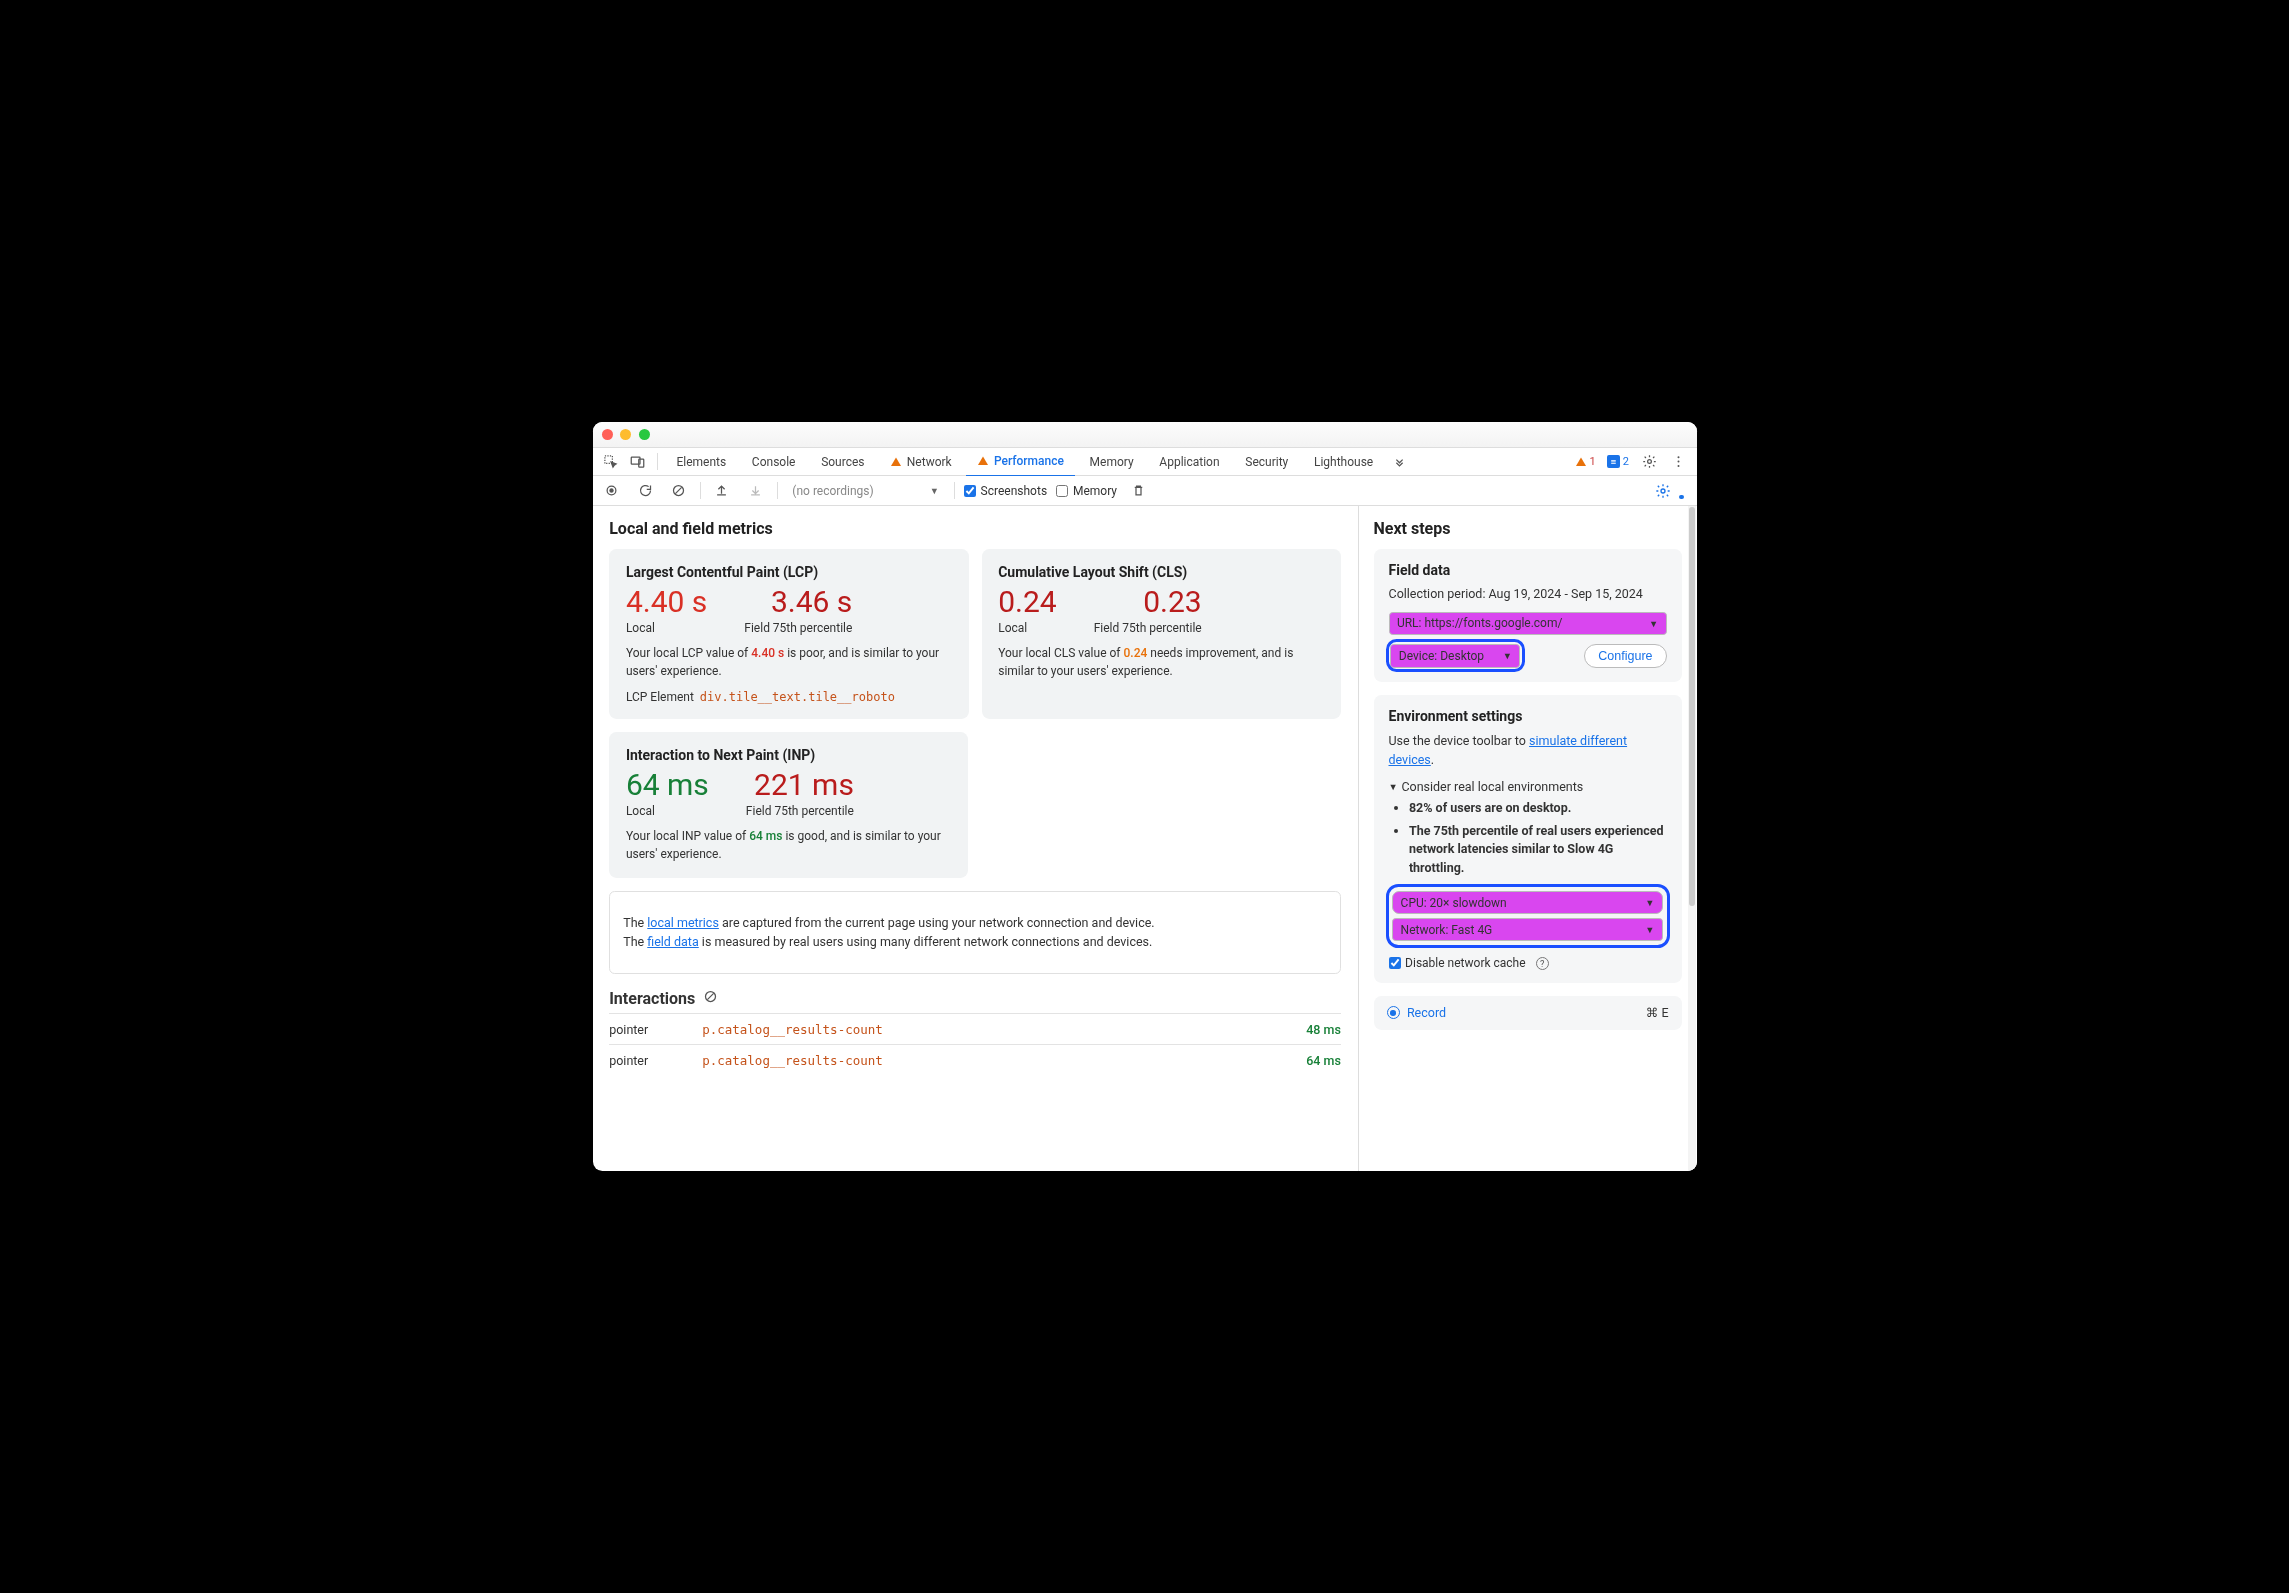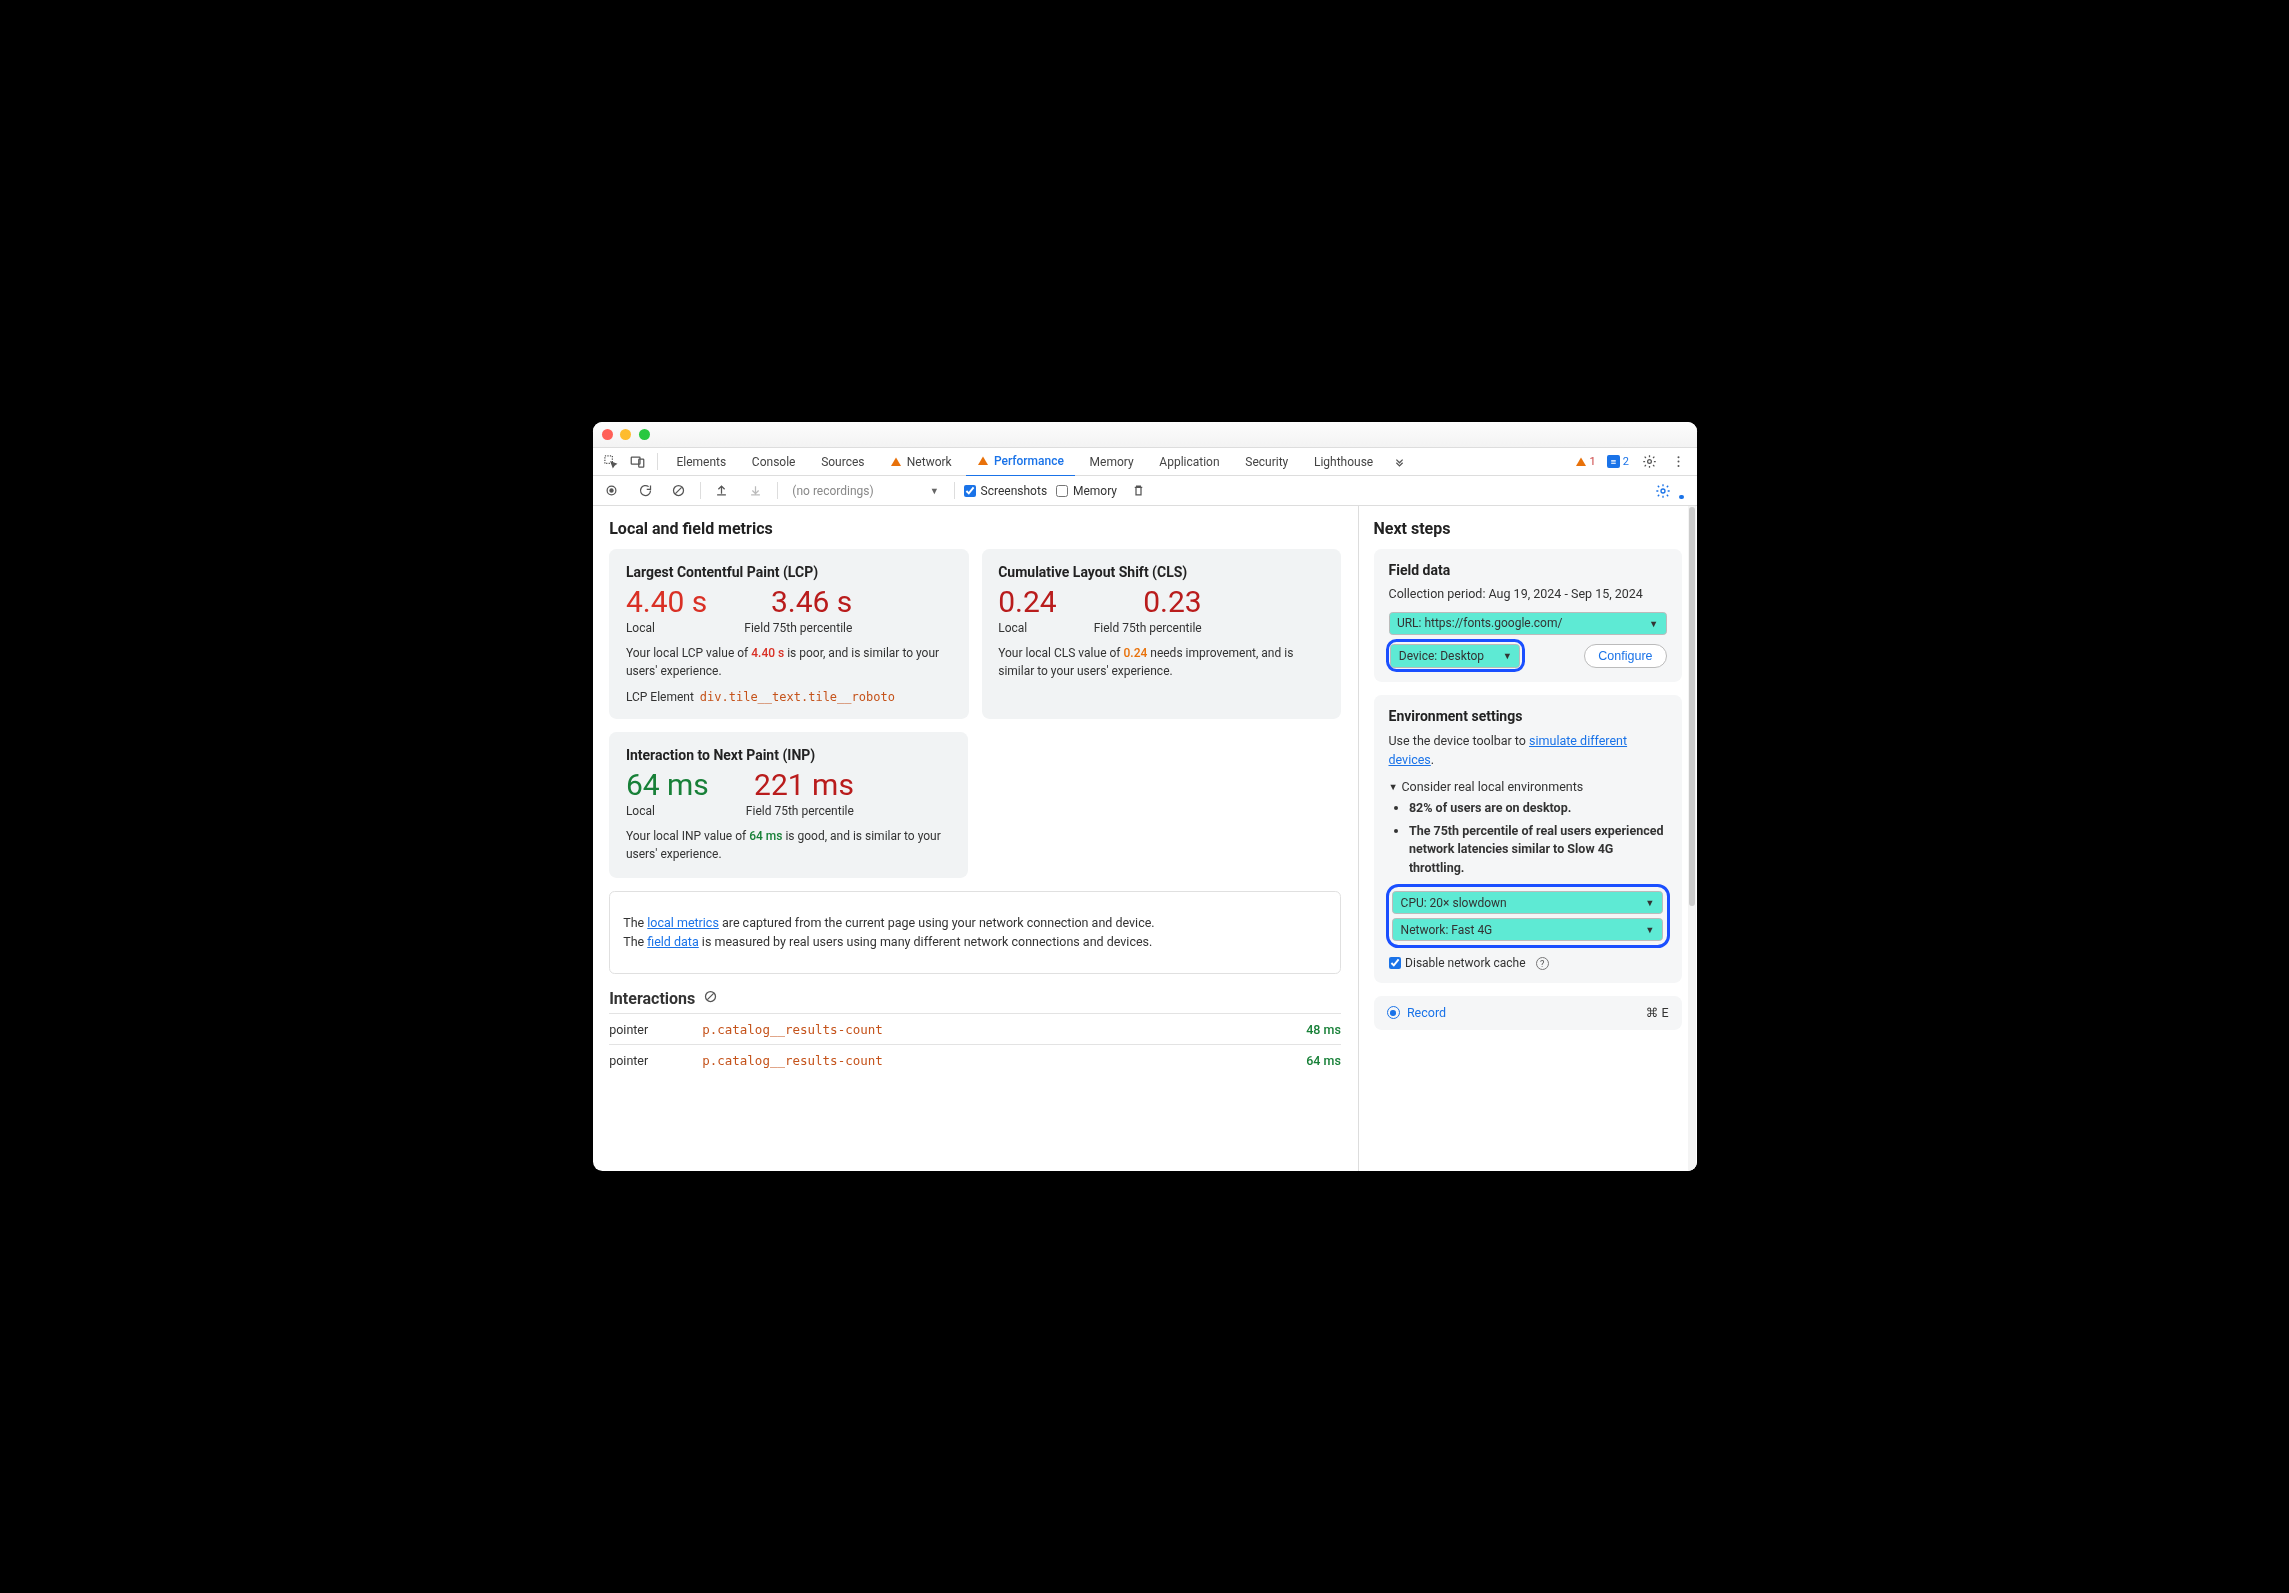--- a/index.html
+++ b/index.html
@@ -134,33 +134,33 @@
   .int-row .time { color:#188038; font-weight:500;}
   
   .right h2.section { font-size:16px;}
   .rcard {
     background:#f5f6f7; border-radius:7.4px; padding:13px 15px; margin-bottom:13px;
   }
   .rcard h3 { font-size:14px; font-weight:700; margin-bottom:7.4px; color:#222;}
   .rcard .info { font-size:12.5px; color:#333; line-height:1.5;}
   .rcard .info b { font-weight:400;}
   .dropdown {
-    background:#5eead4; border:0.9px solid #bbb; border-radius:3.7px; padding:3.7px 7.4px;
+    background:#d946ef; border:0.9px solid #bbb; border-radius:3.7px; padding:3.7px 7.4px;
     font-size:12px; display:flex; align-items:center; justify-content:space-between;
     margin-top:7.4px; cursor:pointer; width:100%;
   }
   .dropdown .chev { color:#333; font-size:9.3px;}
   .hl {
     outline: 3.7px solid #1a4fff; border-radius:7.4px; padding:1.9px; display:inline-block;
     margin-top:7.4px;
   }
   .hl .dropdown { margin-top:0; min-width:130px;}
   .hl-wrap { outline:3.7px solid #1a4fff; border-radius:9.3px; padding:3.7px; margin-top:9.3px;}
   .hl-wrap .dropdown { margin-top:3.7px;}
-  .hl-wrap .dropdown:first-child{margin-top:0;}
+  .hl-wrap .dropdown:first-child{margin-top:0;border-radius:7px;}
   .btn-outline {
     border:0.9px solid #bbb; border-radius:15px; padding:3.7px 13px; font-size:12.5px;
     color:#1a73e8; background:#fff; cursor:pointer; float:right; margin-top:9.3px;
   }
   .clearfix::after{content:"";display:table;clear:both;}
   .link { color:#1a73e8; text-decoration:underline; cursor:pointer;}
   .detail-toggle { display:flex; align-items:center; gap:3.7px; font-size:12.5px; margin:9.3px 0 5.6px; cursor:pointer;}
   .detail-toggle .chev{font-size:9.3px;}
   .bullets { margin-left:20.4px; font-size:12.5px; line-height:1.5;font-weight:bold;}
   .bullets li { margin-bottom:3.7px;}

